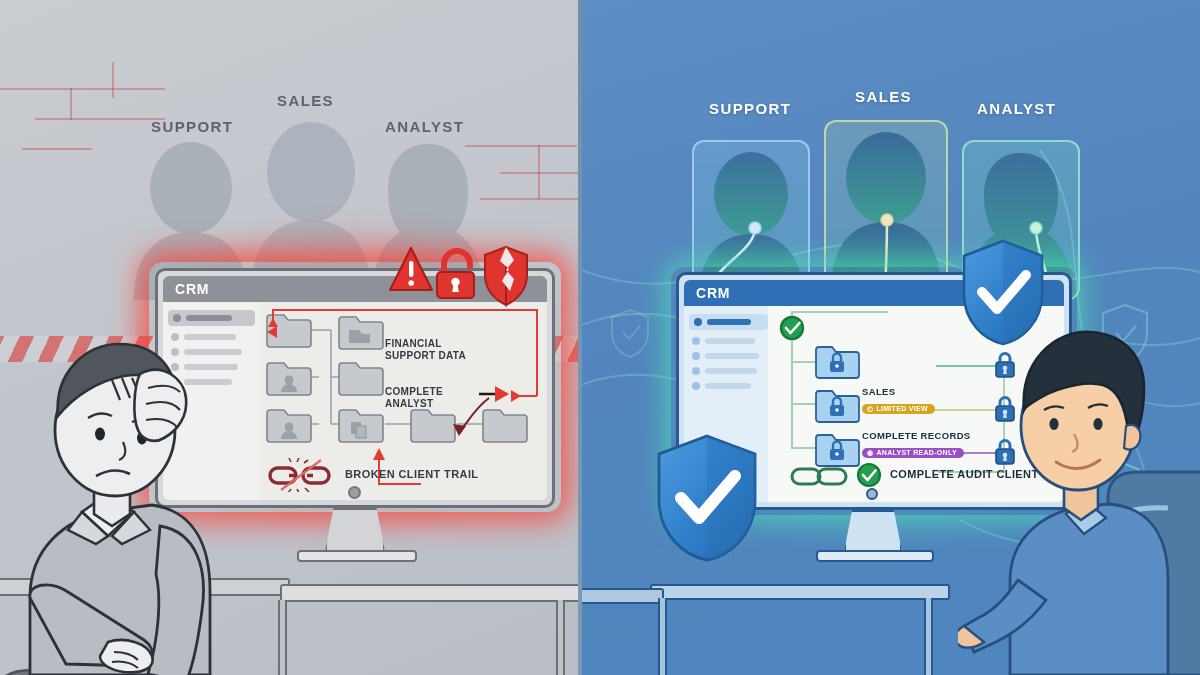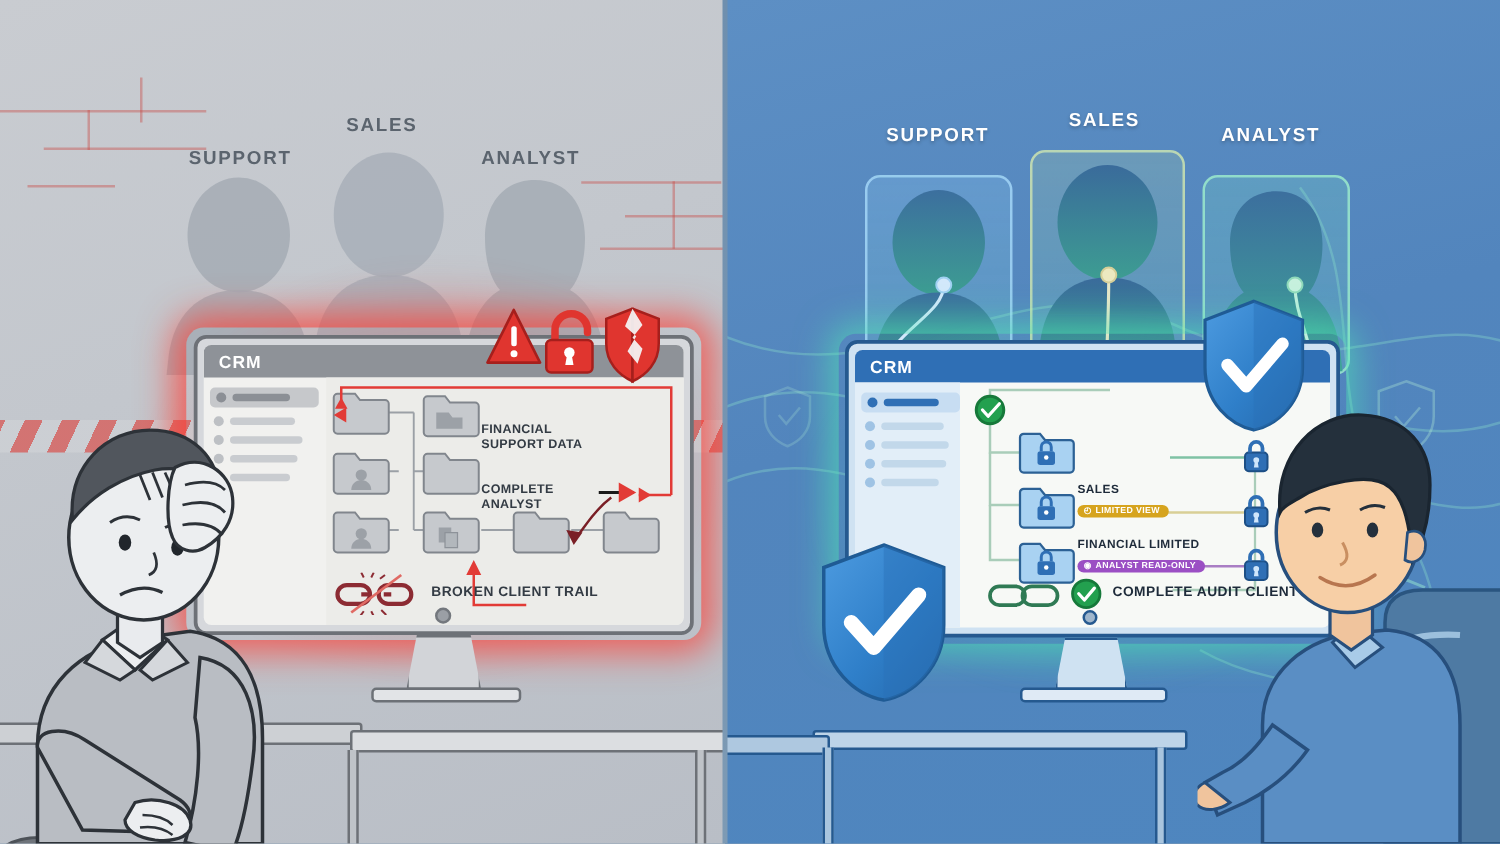--- a/index.html
+++ b/index.html
@@ -505,21 +505,21 @@
             <div class="perm-title">SALES</div>
             <div class="badge" style="background:#d6a41e;">
               <span class="bico">◴</span>
               <span>LIMITED VIEW</span>
             </div>
           </div>
         </div>
 
         <div class="perm-row" style="left:178px; top:150px;">
           <div>
-            <div class="perm-title">FINANCIAL LIMITED</div>
+            <div class="perm-title">COMPLETE RECORDS</div>
             <div class="badge" style="background:#9b4fc4;">
               <span class="bico">◉</span>
               <span>ANALYST READ-ONLY</span>
             </div>
           </div>
         </div>
 
         <svg style="position:absolute;left:106px;top:182px;" width="60" height="28" viewBox="0 0 60 28">
           <g fill="none" stroke="#2f7a54" stroke-width="3">
             <rect x="2" y="7" width="28" height="15" rx="7.5"></rect>

